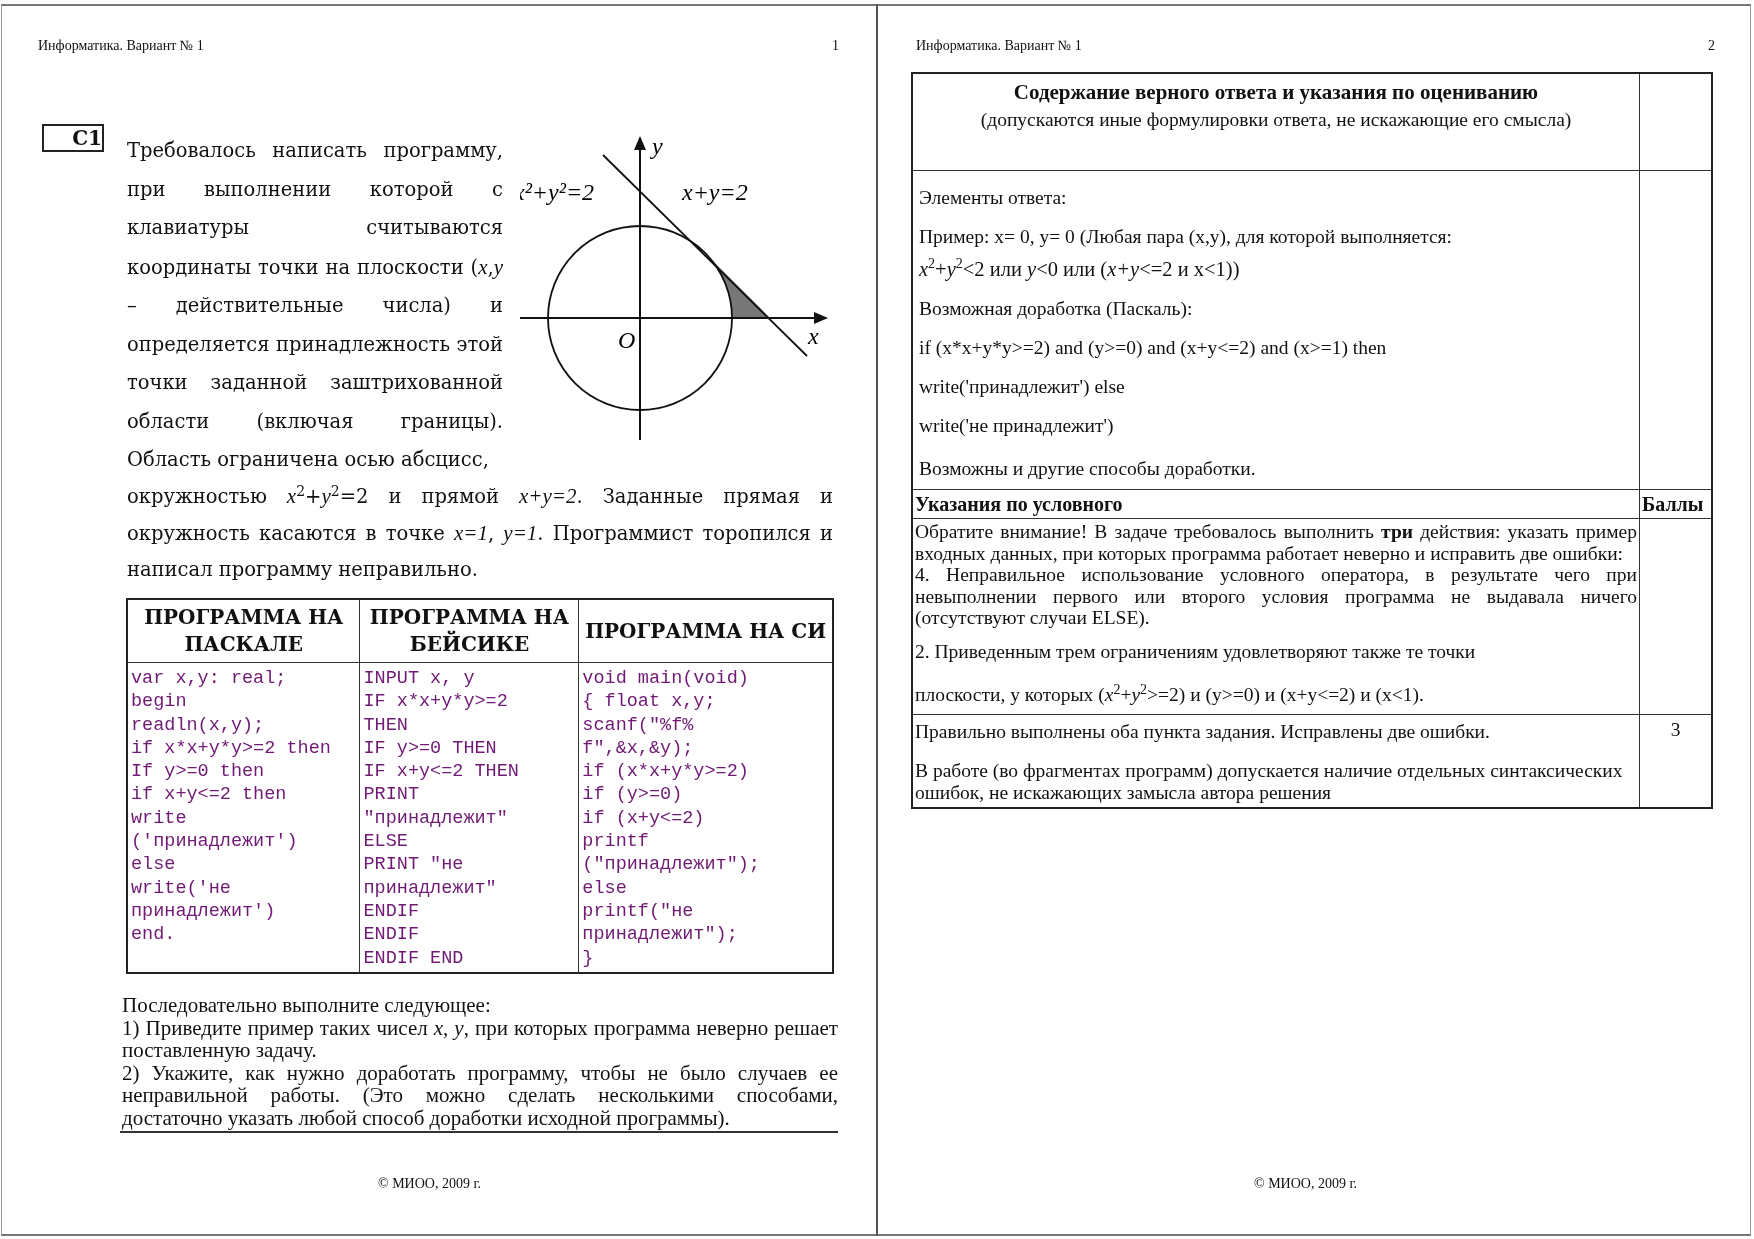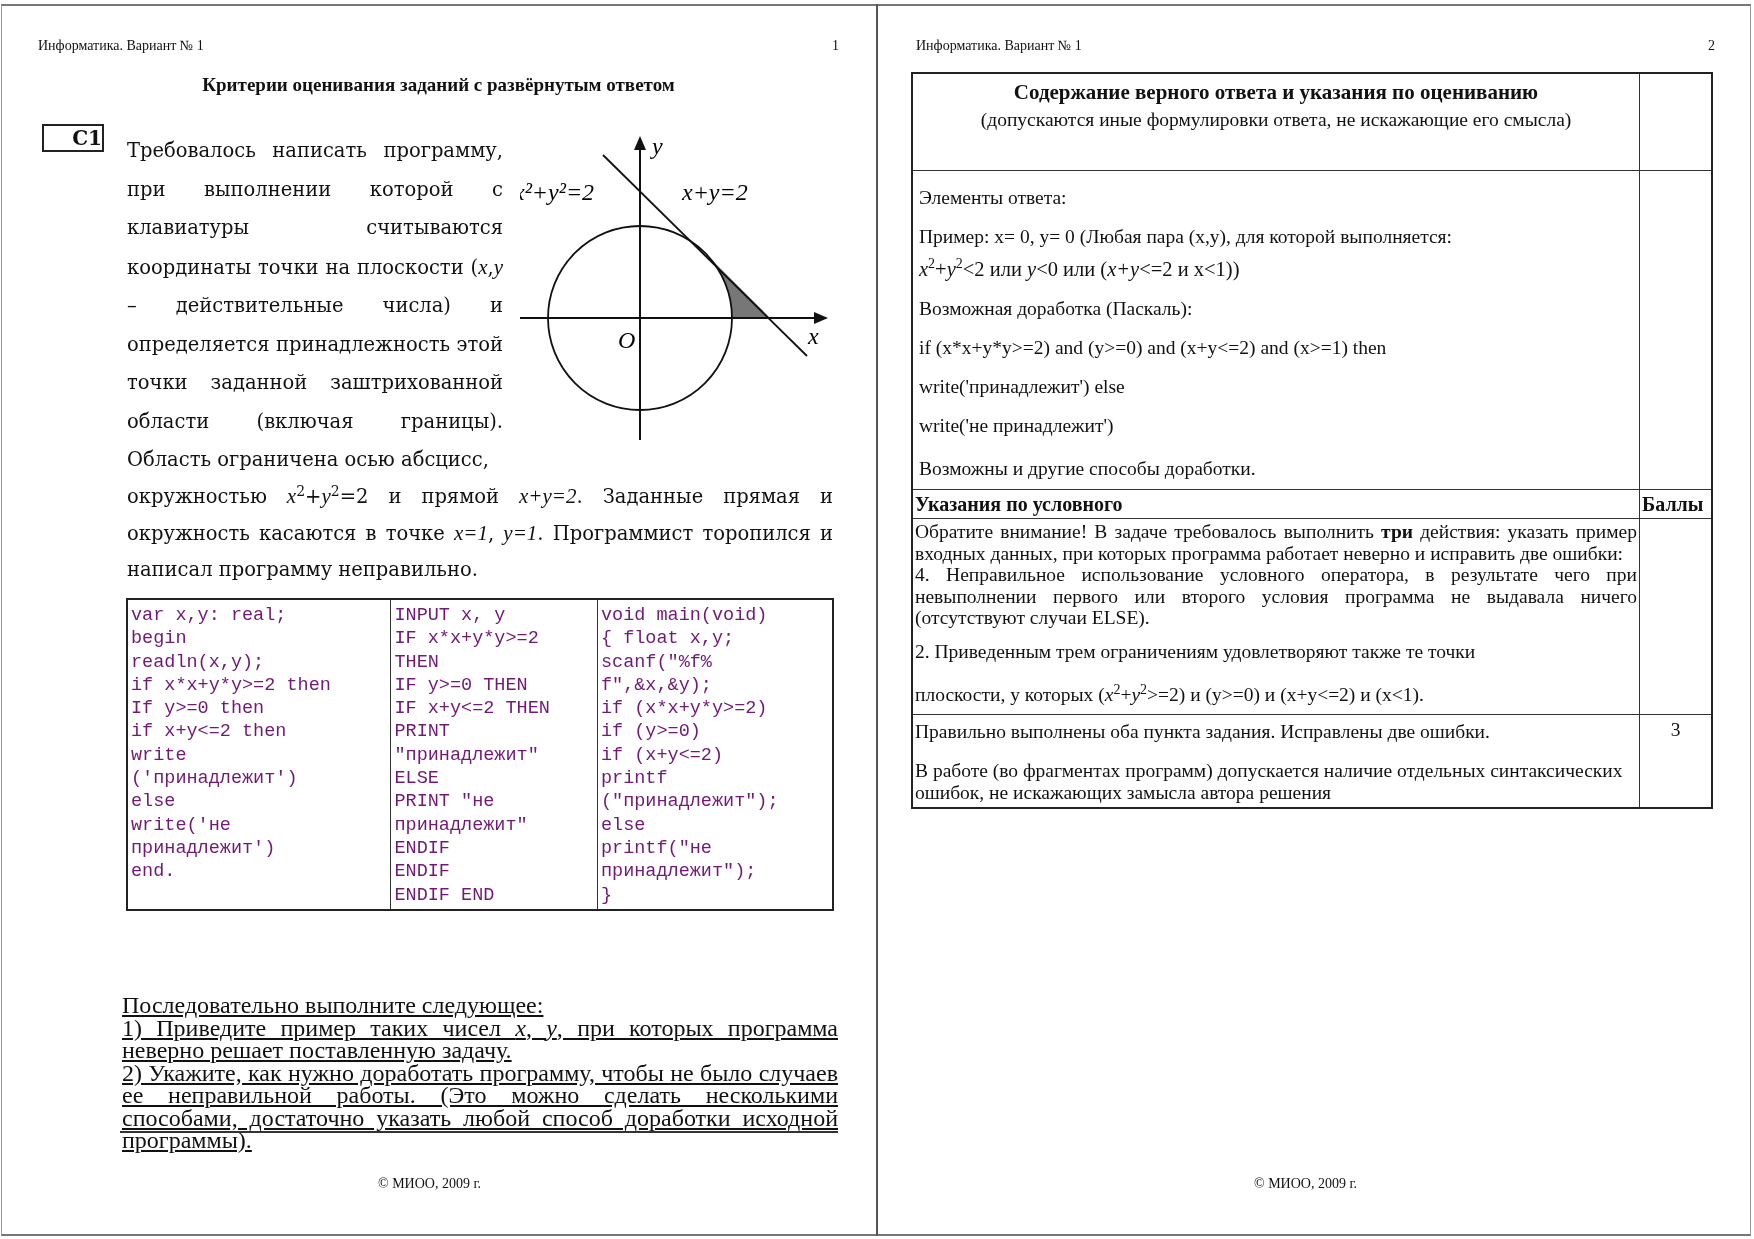--- a/index.html
+++ b/index.html
@@ -13,21 +13,21 @@
   .pno{position:absolute;top:38px;font-size:14px;}
   .title{position:absolute;left:0;width:877px;top:74px;text-align:center;font-weight:bold;font-size:19px;}
   .c1{position:absolute;left:42px;top:124px;width:62px;height:28px;border:2px solid #222;box-sizing:border-box;text-align:right;font-weight:bold;font-size:20px;line-height:24px;font-family:"DejaVu Serif",serif;}
   .intro{position:absolute;left:127px;top:132px;width:376px;font-size:19.5px;line-height:38.5px;text-align:justify;font-family:"DejaVu Serif",serif;}
   .intro2{position:absolute;left:127px;top:478px;width:706px;font-size:19.5px;line-height:36px;text-align:justify;font-family:"DejaVu Serif",serif;}
   .intro2 i, .intro i{font-family:"Liberation Serif",serif;font-size:21px;}
   svg.graph{position:absolute;left:520px;top:130px;}
   table.prog{position:absolute;left:126px;top:598px;width:708px;border-collapse:collapse;border:2px solid #222;}
   table.prog th{border:1.5px solid #333;font-size:20px;font-family:"DejaVu Serif",serif;font-weight:bold;padding:3px 4px;height:56px;line-height:27px;}
   table.prog td{border:1.5px solid #333;vertical-align:top;font-family:"Liberation Mono","DejaVu Sans Mono",monospace;font-size:18.5px;line-height:23.3px;padding:4px 2px 2px 3px;color:#701a75;white-space:pre;}
-  .tasks{position:absolute;left:122px;top:994px;width:716px;font-size:24px;line-height:22.5px;text-align:justify;text-decoration:underline;}
+  .tasks{position:absolute;left:122px;top:994px;width:716px;font-size:21px;line-height:22.5px;text-align:justify;}
   .tasks i{font-style:italic;}
   .rule1{position:absolute;left:120px;top:1131px;width:718px;height:2px;background:#333;}
   .foot{position:absolute;top:1176px;font-size:14px;}
   
   table.crit{position:absolute;left:33px;top:72px;width:802px;border-collapse:collapse;border:2px solid #222;}
   table.crit td{border:1.5px solid #333;vertical-align:top;}
   .ch{text-align:center;padding:4px 6px 2px;}
   .ch .b{font-weight:bold;font-size:21px;line-height:28px;}
   .ch .n{font-size:19.5px;line-height:28px;}
   .ans{padding:14px 22px 8px 6px;font-size:19.5px;}
@@ -46,21 +46,20 @@
 </style>
 </head>
 <body>
 
 <div class="frame"></div>
 <div class="divider"></div>
 
 <div class="page" id="p1">
   <div class="hdr" style="left:38px">Информатика. Вариант № 1</div>
   <div class="pno" style="left:832px">1</div>
-  <div class="title">Критерии оценивания заданий с развёрнутым ответом</div>
   <div class="c1">C1</div>
 
   <div class="intro"><span>Требовалось написать программу, при выполнении которой с клавиатуры считываются координаты точки на плоскости (</span><i>x</i><span>,</span><i>y</i><span> – действительные числа) и определяется принадлежность этой точки заданной заштрихованной области (включая границы). Область ограничена осью абсцисс,</span></div>
 
   <svg class="graph" width="310" height="310" viewBox="0 0 310 310">
 
     <path d="M 185,123 A 92,92 0 0 1 212,188 L 250,188 Z" fill="#777"></path>
     <line x1="0" y1="188" x2="300" y2="188" stroke="#111" stroke-width="2"></line>
     <polygon points="308,188 294,182 294,194" fill="#111"></polygon>
     <line x1="120" y1="310" x2="120" y2="10" stroke="#111" stroke-width="2"></line>
@@ -71,20 +70,25 @@
     <text x="288" y="214" font-family="Liberation Serif, serif" font-style="italic" font-size="24">x</text>
     <text x="98" y="218" font-family="Liberation Serif, serif" font-style="italic" font-size="24">O</text>
     <text x="-6" y="70" font-family="Liberation Serif, serif" font-style="italic" font-size="24">x²+y²=2</text>
     <text x="162" y="70" font-family="Liberation Serif, serif" font-style="italic" font-size="24">x+y=2</text>
   </svg>
 
   <div class="intro2"><span>окружностью </span><i>x</i><sup>2</sup><span>+</span><i>y</i><sup>2</sup><span>=2</span><span> и прямой </span><i>x+y=2</i><span>. Заданные прямая и окружность касаются в точке </span><i>x=1</i><span>, </span><i>y=1</i><span>. Программист торопился и написал программу неправильно.</span></div>
 
   <table class="prog">
     <tbody>
+        <tr>
+      <th style="width:33%">ПРОГРАММА НА ПАСКАЛЕ</th>
+      <th style="width:31%">ПРОГРАММА НА БЕЙСИКЕ</th>
+      <th style="width:36%">ПРОГРАММА НА СИ</th>
+    </tr>
     <tr>
       <td style="height:298px">var x,y: real;
 begin
 readln(x,y);
 if x*x+y*y&gt;=2 then
 If y&gt;=0 then
 if x+y&lt;=2 then
 write
 ('принадлежит')
 else

